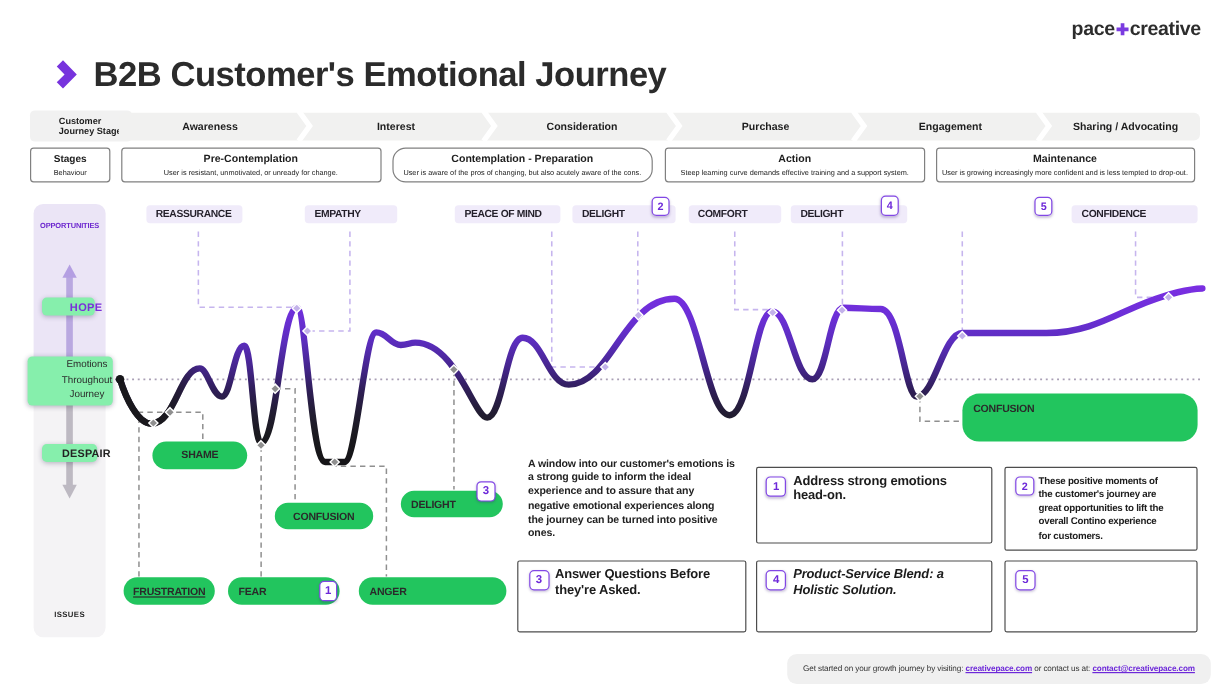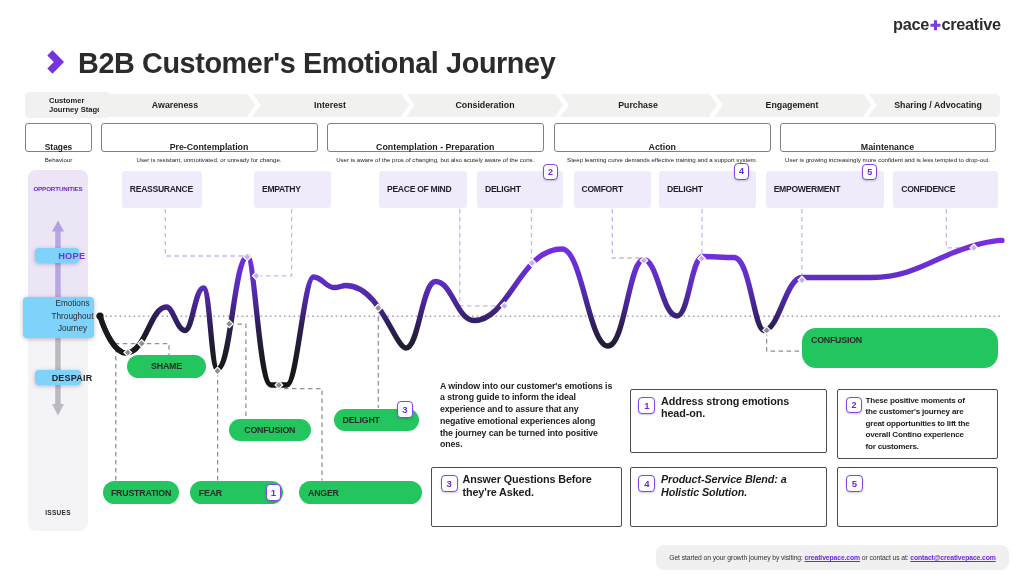--- a/index.html
+++ b/index.html
@@ -1,31 +1,31 @@
 <!DOCTYPE html>
 <html><head>
 <meta charset="utf-8">
 <style>
   html,body{margin:0;padding:0;background:#fff;}
   #page{position:relative;width:1024px;height:576px;background:#fff;overflow:hidden;
         font-family:"Liberation Sans", sans-serif;color:#262626;}
   .abs{position:absolute;}
   .pill{position:absolute;background:#f0ebfa;border-radius:3px;display:flex;align-items:center;justify-content:flex-start;
-        padding-left:8px;box-sizing:border-box;font-weight:700;font-size:8.6px;color:#231f2a;letter-spacing:-0.3px;height:37px;top:170.6px;}
+        padding-left:8px;box-sizing:border-box;font-weight:700;font-size:8.6px;color:#231f2a;letter-spacing:-0.3px;height:15px;top:170.6px;}
   .gbox{position:absolute;background:#22c55e;border-radius:14px;display:flex;align-items:center;justify-content:center;
         font-weight:700;font-size:8.8px;color:#2a2a2a;letter-spacing:-0.2px;}
   .gbox.left{justify-content:flex-start;padding-left:9px;box-sizing:border-box;}
   .wbox{position:absolute;background:#fff;border:1px solid #4d4d4d;border-radius:2px;box-sizing:border-box;}
   .badge{position:absolute;background:#fff;border:1.2px solid #8247e5;border-radius:4px;color:#6d28d9;
          font-weight:700;display:flex;align-items:center;justify-content:center;box-sizing:border-box;
          box-shadow:0 1px 2px rgba(60,30,120,.25);}
-  .sbox{position:absolute;background:#7dd3fc;border-radius:4px;box-shadow:0 1px 4px rgba(40,30,70,.3);
+  .sbox{position:absolute;background:#86efac;border-radius:4px;box-shadow:0 1px 4px rgba(40,30,70,.3);
         display:flex;align-items:center;justify-content:center;box-sizing:border-box;padding-left:29px;}
   .stagebox{position:absolute;background:#fff;border:1px solid #808080;border-radius:3px;box-sizing:border-box;text-align:center;}
-  .stagebox .t{font-weight:700;font-size:8.8px;color:#1d1d1d;margin-top:18px;}
+  .stagebox .t{font-weight:700;font-size:8.8px;color:#1d1d1d;margin-top:3px;}
   .stagebox .d{font-size:6.1px;color:#222;margin-top:3.5px;white-space:nowrap;}
   svg{position:absolute;left:0;top:0;}
 </style>
 </head>
 <body>
 <div id="page">
 
   <div class="abs" style="left:893px;top:15px;font-weight:700;font-size:16.3px;color:#2d2d2d;letter-spacing:-0.3px;">pace<span style="color:#7a3be0;font-size:13px;padding:0 1px;">✚</span>creative</div>
 
   <div class="abs" style="left:78px;top:47px;font-weight:700;font-size:28.8px;color:#2b2b2b;letter-spacing:-0.4px;">B2B Customer's Emotional Journey</div>
@@ -37,21 +37,21 @@
   <div class="abs" style="left:99px;top:93.5px;width:901px;height:23px;background:#f1f1f0;border-radius:5px;"></div>
 
   <div class="stagebox" style="left:25px;top:123px;width:67px;height:29px;">
     <div class="t" style="font-size:8.4px;">Stages</div>
       <div class="d">Behaviour</div>
   </div>
   <div class="stagebox" style="left:100.5px;top:123px;width:217px;height:29px;">
     <div class="t">Pre-Contemplation</div>
       <div class="d">User is resistant, unmotivated, or unready for change.</div>
   </div>
-  <div class="stagebox" style="left:327px;top:123px;width:216.5px;height:29px;">
+  <div class="stagebox" style="left:327px;top:123px;width:216.5px;height:29px;border-radius:11px;">
     <div class="t">Contemplation - Preparation</div>
       <div class="d">User is aware of the pros of changing, but also acutely aware of the cons.</div>
   </div>
   <div class="stagebox" style="left:554px;top:123px;width:216.5px;height:29px;">
     <div class="t">Action</div>
       <div class="d">Steep learning curve demands effective training and a support system.</div>
   </div>
   <div class="stagebox" style="left:779.5px;top:123px;width:216px;height:29px;">
     <div class="t">Maintenance</div>
       <div class="d">User is growing increasingly more confident and is less tempted to drop-out.</div>
@@ -179,36 +179,35 @@
       <path d="M973.8,244 l3.8,3.8 l-3.8,3.8 l-3.8,-3.8 Z"></path>
     </g>
   </svg>
 
   <div class="pill" style="left:121.8px;width:80.6px;">REASSURANCE</div>
   <div class="pill" style="left:254px;width:77px;">EMPATHY</div>
   <div class="pill" style="left:379px;width:88px;">PEACE OF MIND</div>
   <div class="pill" style="left:477px;width:86px;">DELIGHT</div>
   <div class="pill" style="left:573.5px;width:77.5px;">COMFORT</div>
   <div class="pill" style="left:659px;width:97px;">DELIGHT</div>
-  <div class="pill" style="left:765.7px;width:118px;">EMPOWERMENT</div>
   <div class="pill" style="left:893.3px;width:104.6px;">CONFIDENCE</div>
 
   <div class="badge" style="left:543px;top:163.5px;width:15px;height:16px;font-size:9px;">2</div>
   <div class="badge" style="left:733.8px;top:163.3px;width:15.2px;height:16.4px;font-size:9px;">4</div>
   <div class="badge" style="left:862.2px;top:163.9px;width:15.3px;height:16px;font-size:9px;">5</div>
 
   <div class="sbox" style="left:35.4px;top:248.3px;width:43.8px;height:14.6px;font-weight:700;font-size:9.2px;color:#7a2fd9;letter-spacing:.3px;">HOPE</div>
   <div class="sbox" style="left:22.5px;top:296.5px;width:71px;height:41px;font-size:8.2px;color:#2b2b2b;text-align:center;line-height:12.5px;">Emotions<br>Throughout<br>Journey</div>
   <div class="sbox" style="left:34.5px;top:370px;width:46px;height:15px;font-weight:700;font-size:9px;color:#222;letter-spacing:.2px;">DESPAIR</div>
 
-  <div class="gbox" style="left:127px;top:355px;width:79px;height:22.5px;">SHAME</div>
+  <div class="gbox" style="left:127px;top:368px;width:79px;height:22.5px;">SHAME</div>
   <div class="gbox" style="left:229px;top:418.5px;width:81.5px;height:22.5px;">CONFUSION</div>
   <div class="gbox left" style="left:333.5px;top:408.5px;width:85.5px;height:22.5px;">DELIGHT</div>
   <div class="badge" style="left:397px;top:401px;width:16px;height:16.5px;font-size:9.5px;">3</div>
-  <div class="gbox" style="left:103px;top:481px;width:76px;height:23px;">FRUSTRATION</div>
+  <div class="gbox" style="left:103px;top:481px;width:76px;height:23px;text-decoration:underline;">FRUSTRATION</div>
   <div class="gbox left" style="left:189.8px;top:481px;width:93px;height:23px;">FEAR</div>
   <div class="badge" style="left:266px;top:484px;width:15px;height:17px;font-size:9.5px;">1</div>
   <div class="gbox left" style="left:299px;top:481px;width:123px;height:23px;">ANGER</div>
   <div class="gbox" style="left:802px;top:328px;width:196px;height:40px;justify-content:flex-start;align-items:flex-start;padding:7px 0 0 9px;box-sizing:border-box;">CONFUSION</div>
 
   <div class="abs" style="left:440px;top:380.5px;width:200px;font-weight:700;font-size:8.8px;line-height:11.8px;white-space:nowrap;letter-spacing:-0.1px;color:#222;">
     A window into our customer's emotions is<br>a strong guide to inform the ideal<br>experience and to assure that any<br>negative emotional experiences along<br>the journey can be turned into positive<br>ones.
   </div>
 
   <div class="wbox" style="left:629.5px;top:388.8px;width:197.5px;height:64px;"></div>

